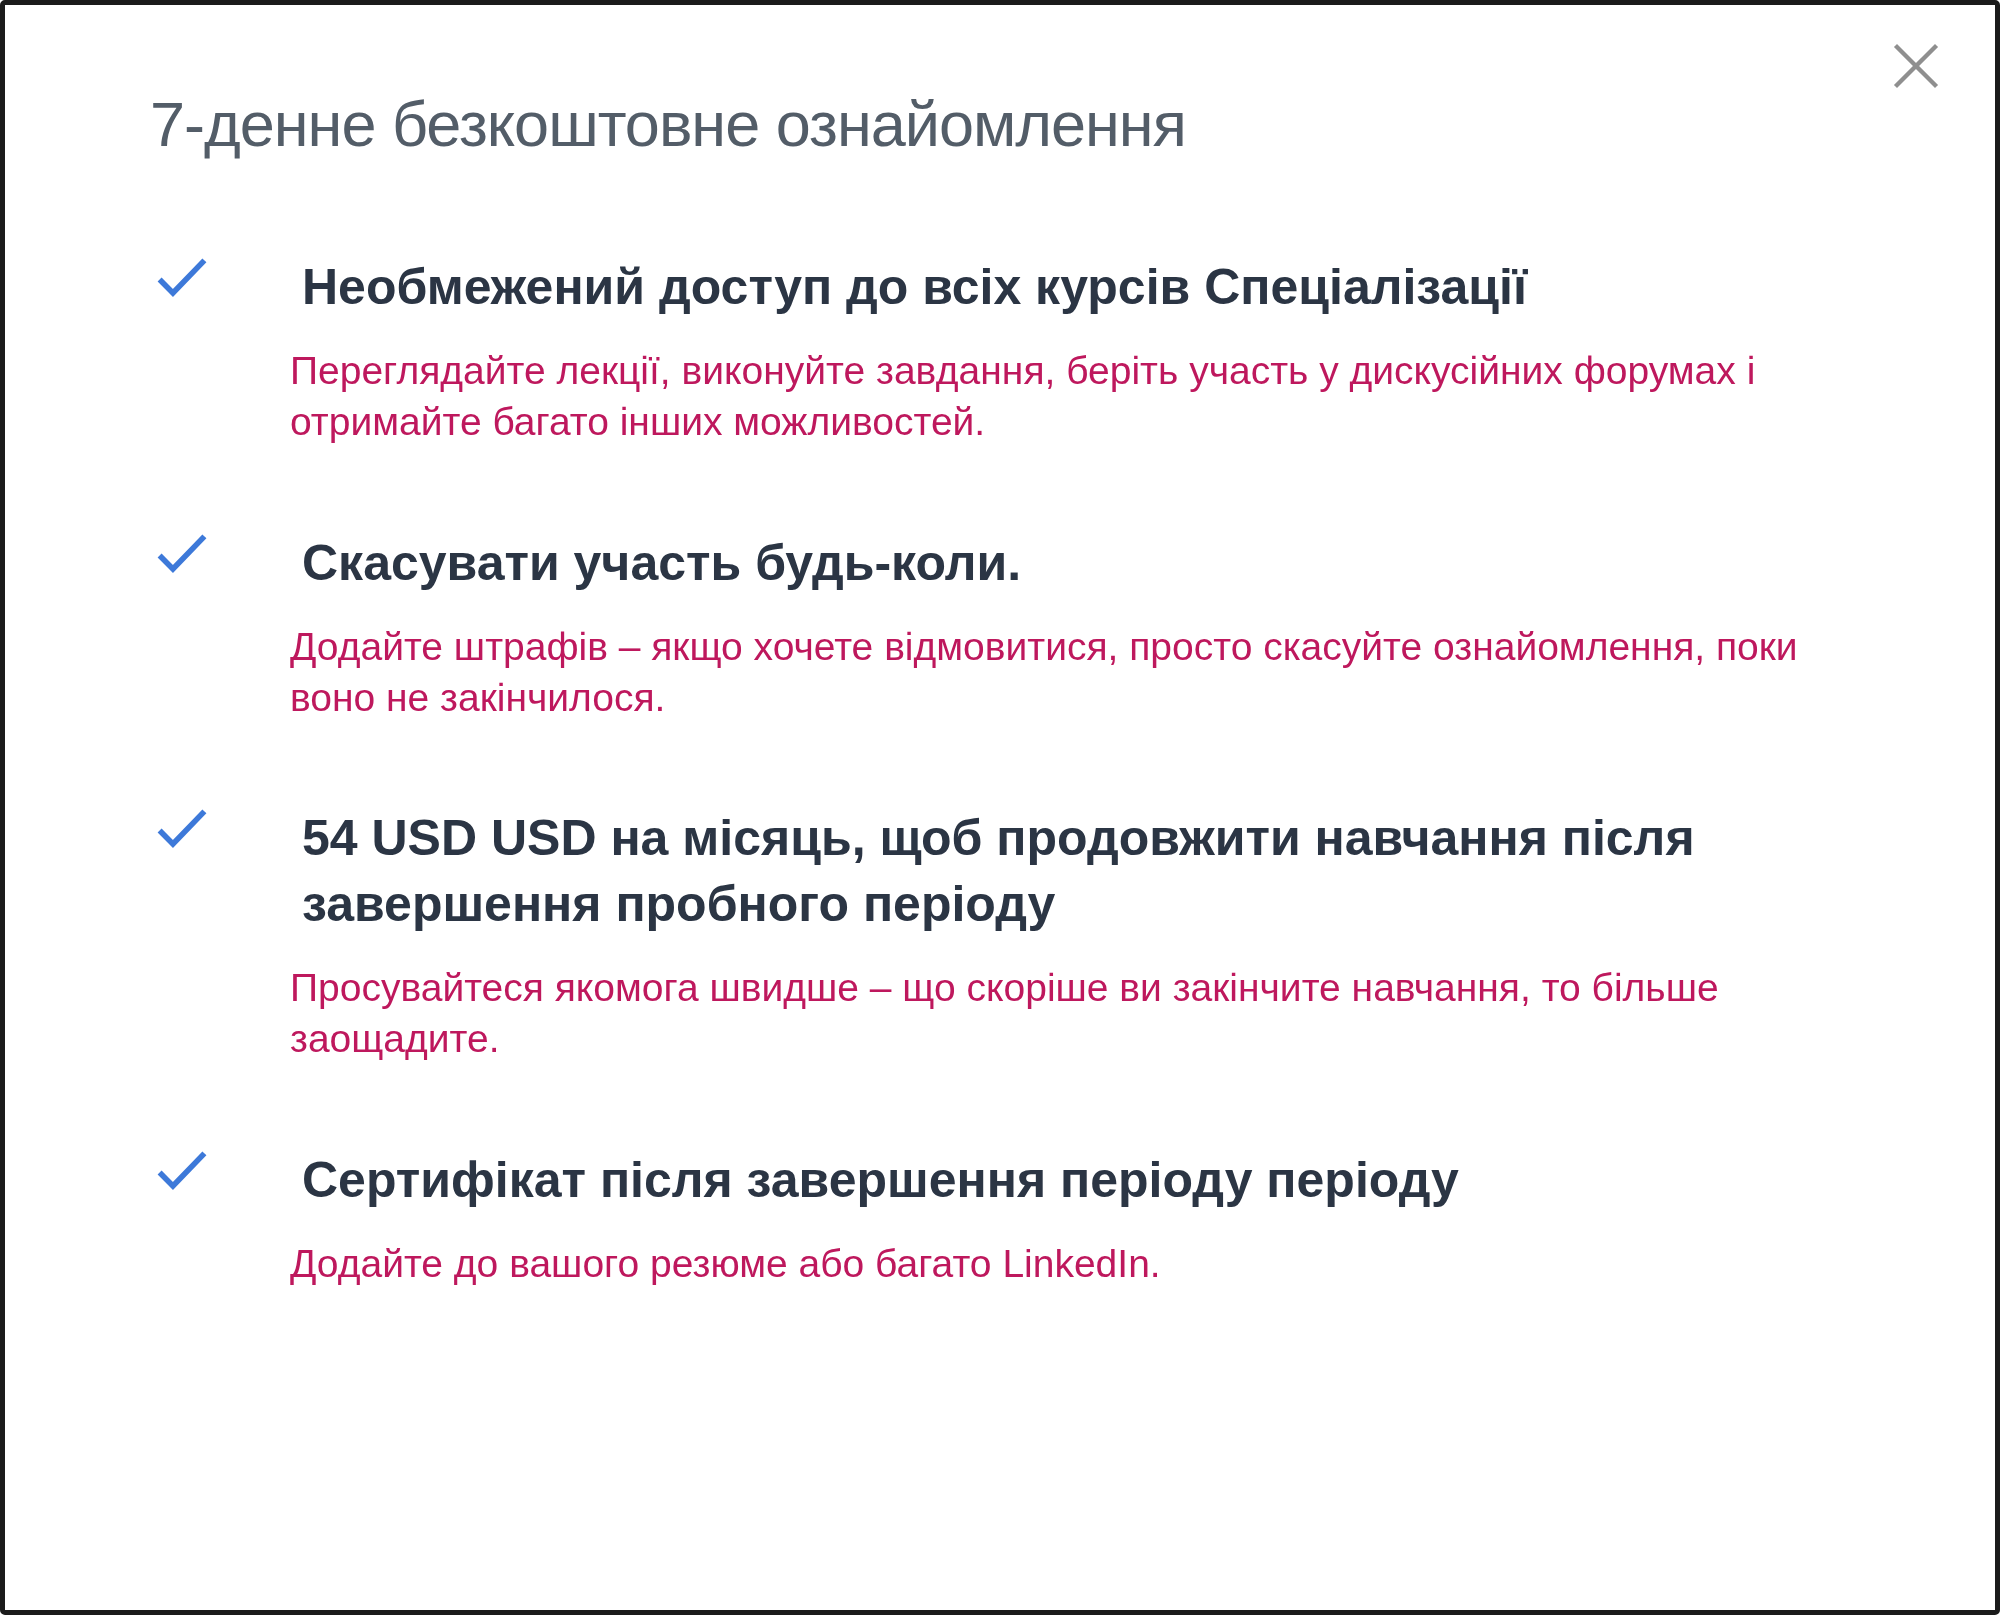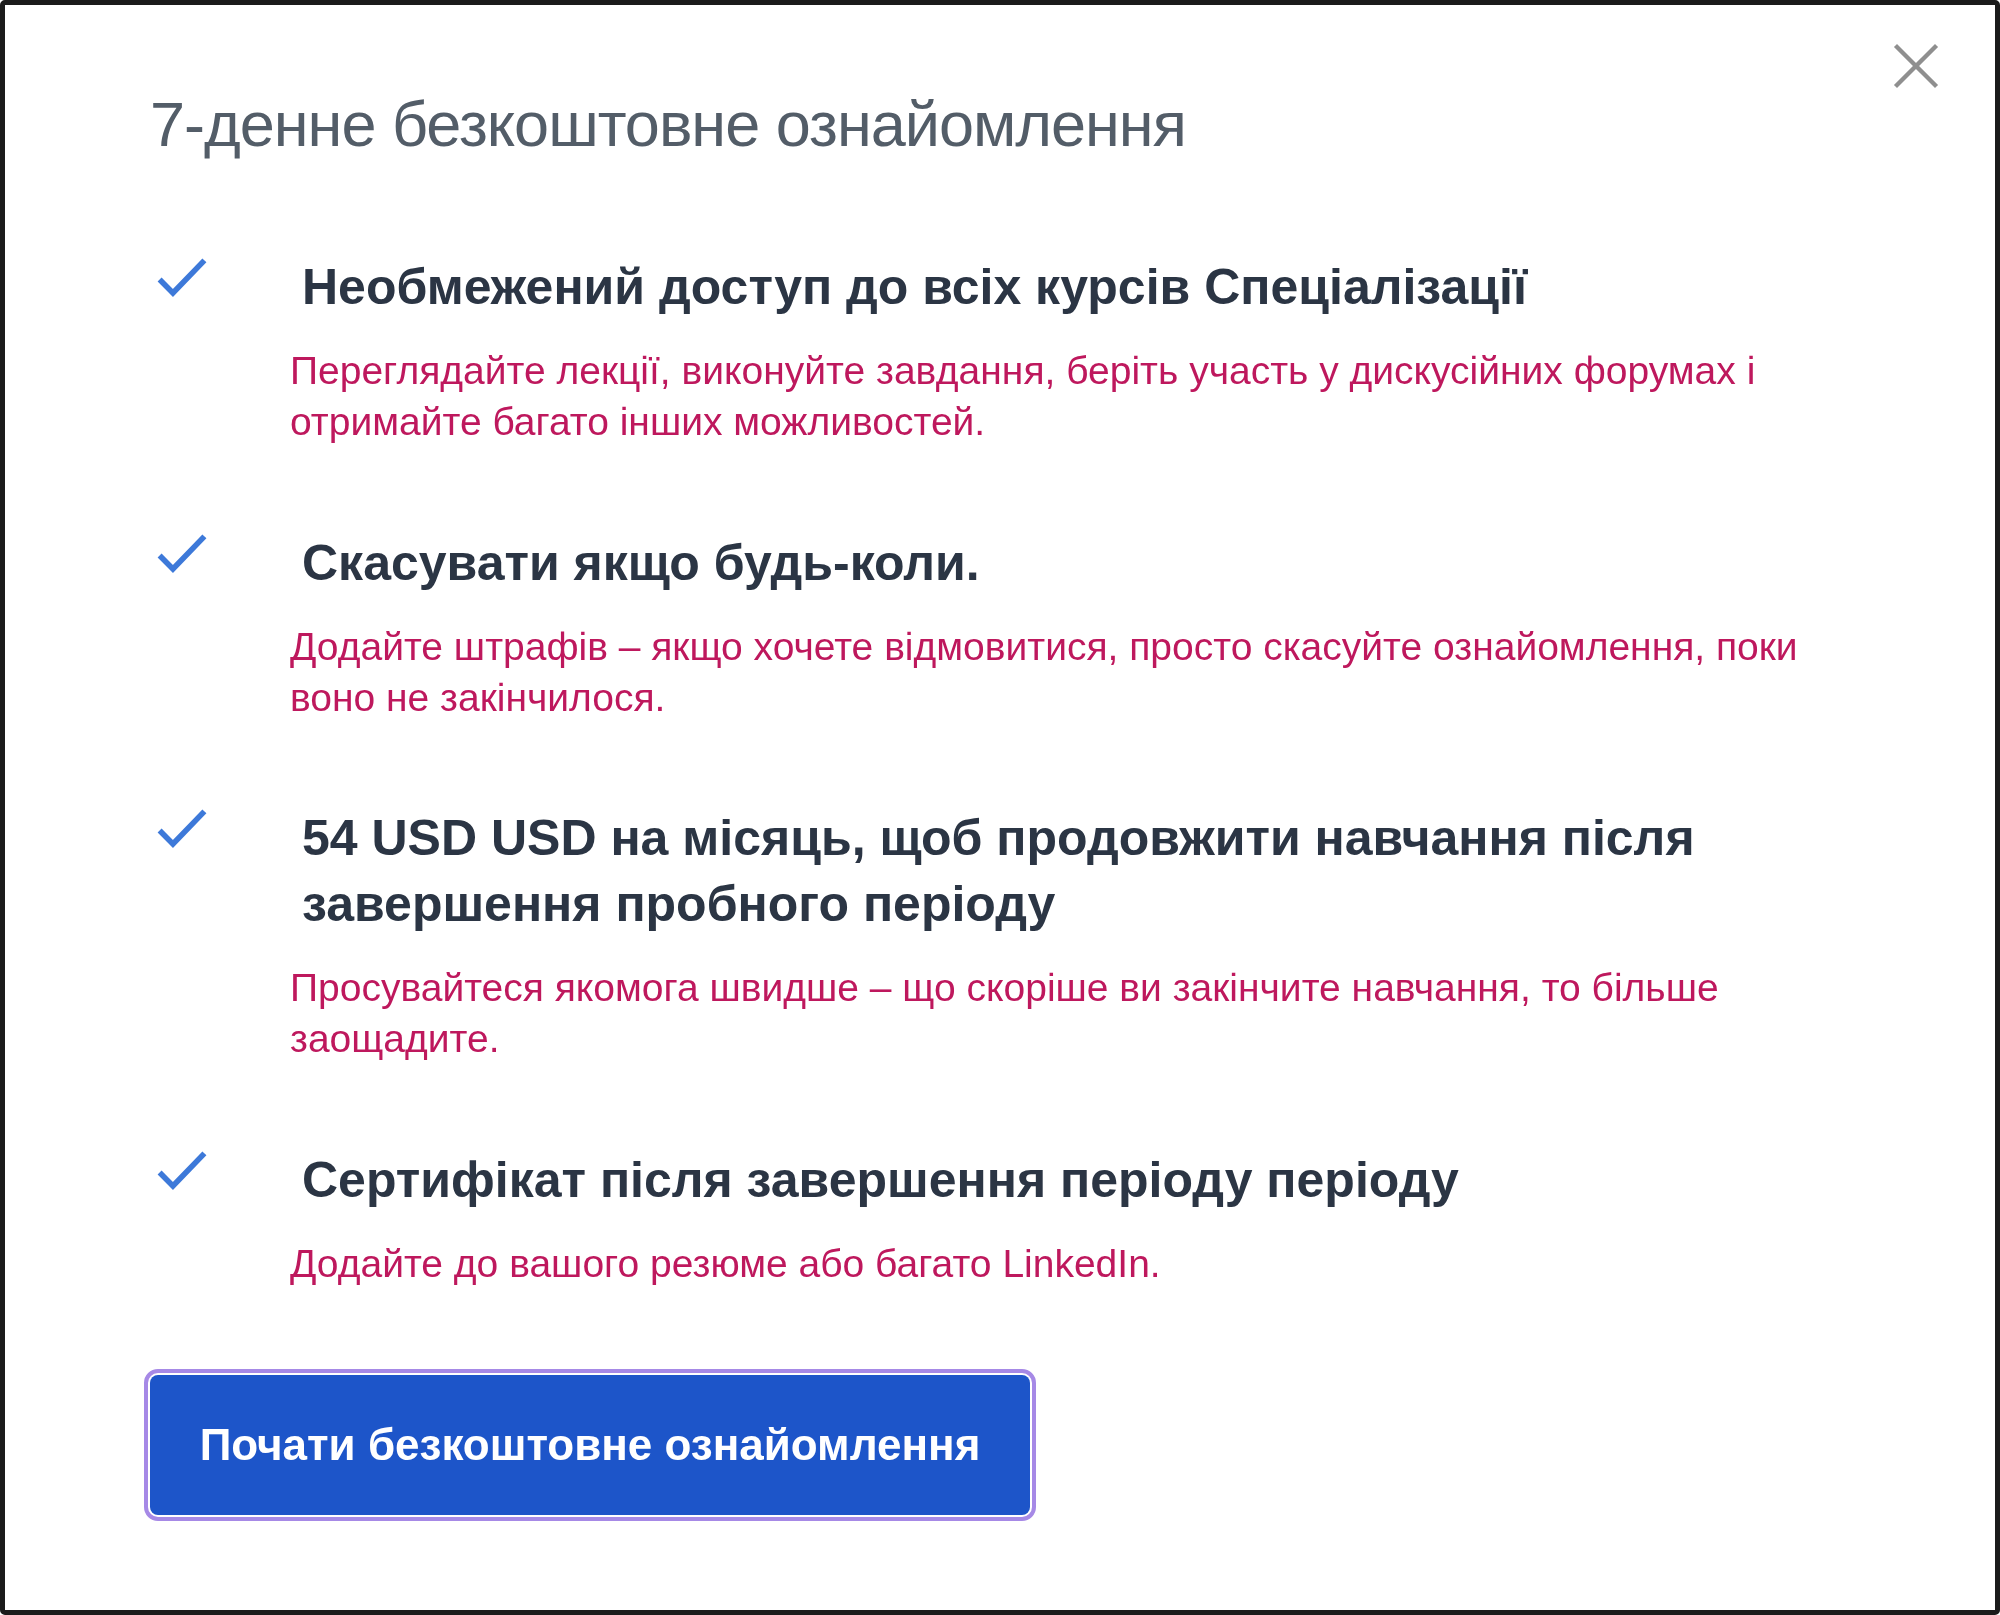--- a/index.html
+++ b/index.html
@@ -131,21 +131,21 @@
       </div>
     </div>
 
     <div class="feature">
       <span class="check-col">
         <svg width="64" height="64" viewBox="0 0 24 24">
           <path d="M3.6 12.6 L8.6 17.6 L20.4 5.4" fill="none" stroke="#3d79d9" stroke-width="2.1"></path>
         </svg>
       </span>
       <div class="feature-text">
-        <p class="feature-heading">Скасувати якщо будь-коли.</p>
+        <p class="feature-heading">Скасувати участь будь-коли.</p>
         <p class="feature-body">Додайте штрафів – якщо хочете відмовитися, просто скасуйте ознайомлення, поки воно не закінчилося.</p>
       </div>
     </div>
 
     <div class="feature">
       <span class="check-col">
         <svg width="64" height="64" viewBox="0 0 24 24">
           <path d="M3.6 12.6 L8.6 17.6 L20.4 5.4" fill="none" stroke="#3d79d9" stroke-width="2.1"></path>
         </svg>
       </span>
@@ -162,15 +162,14 @@
         </svg>
       </span>
       <div class="feature-text">
         <p class="feature-heading">Сертифікат після завершення періоду періоду</p>
         <p class="feature-body">Додайте до вашого резюме або багато LinkedIn.</p>
       </div>
     </div>
 
   </div>
 
-  <button class="cta-btn">Почати безкоштовне ознайомлення</button>
 
 </div>
 
 </body></html>

